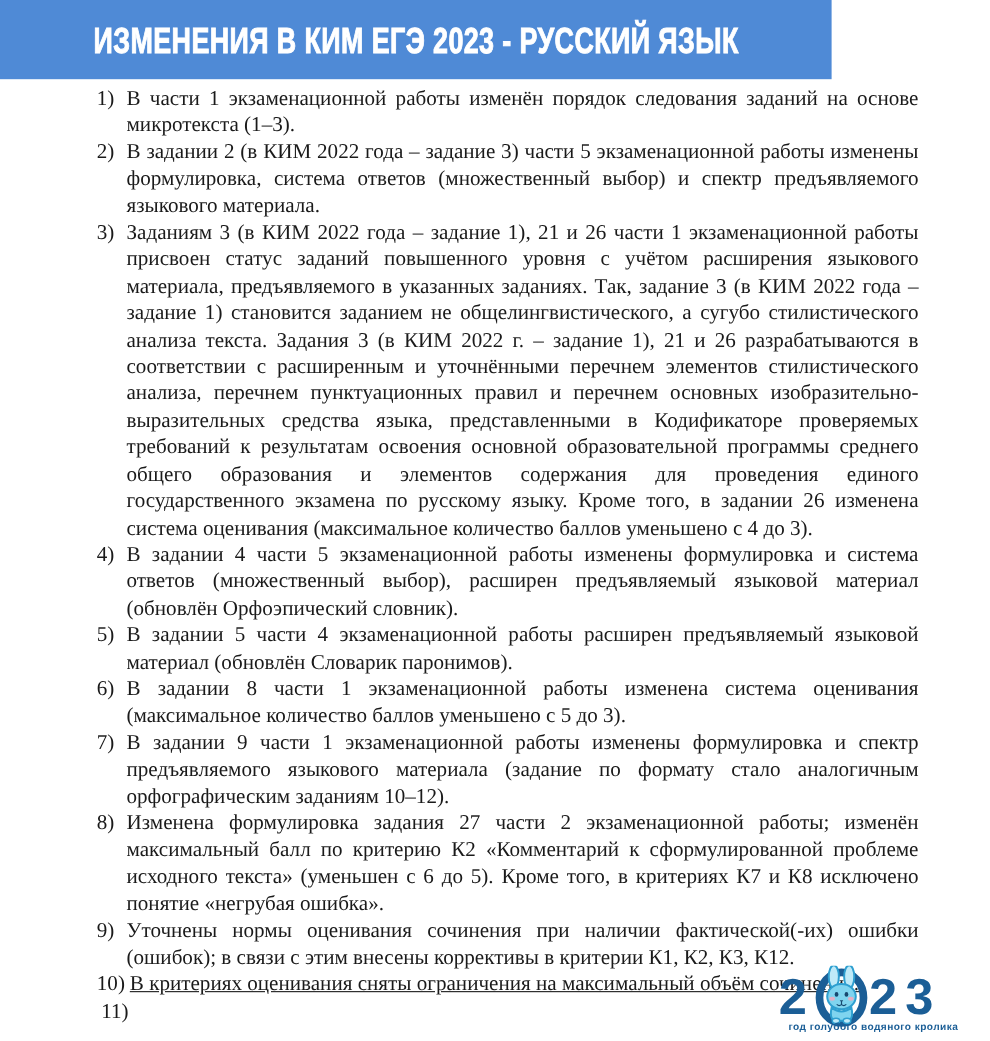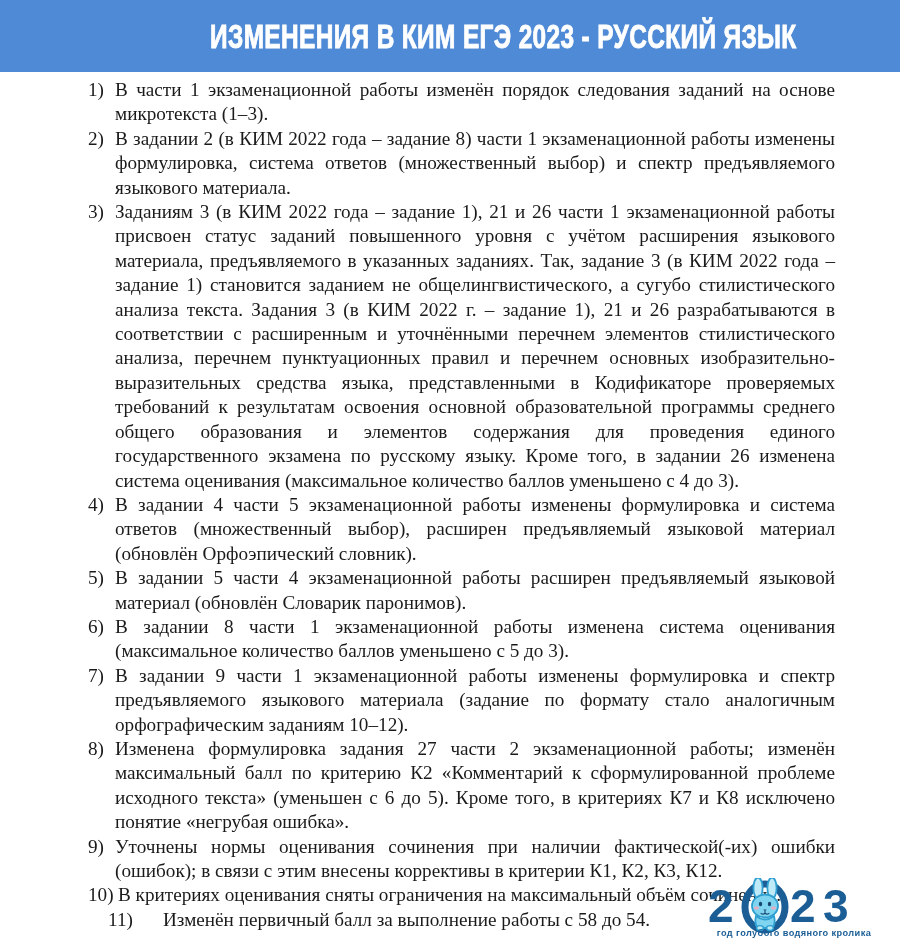--- a/index.html
+++ b/index.html
@@ -11,26 +11,26 @@
     width: 900px;
     height: 946px;
     background: #ffffff;
     font-family: "Liberation Serif", "DejaVu Serif", serif;
     overflow: hidden;
     position: relative;
   }
 
   
   .banner {
-    width: 900px;
+    width: 756px;
     height: 72px;
     background: #4f8ad6;
     display: flex;
     align-items: center;
-    justify-content: flex-end;
+    justify-content: center;
     box-sizing: border-box;
   }
   .banner-title {
     color: #ffffff;
     font-family: "Liberation Sans", "DejaVu Sans", sans-serif;
     font-weight: bold;
     font-size: 33px;
     line-height: 1;
     letter-spacing: 0.5px;
     text-transform: uppercase;
@@ -71,32 +71,33 @@
     width: 24px;
     text-align: left;
     font-size: 19.2px;
     line-height: 24.4px;
     color: #1a1a1a;
   }
 
   
   li.change.tight {
     padding-left: 30px;
+    text-decoration: underline;
   }
   li.change.tight .marker {
     width: 30px;
   }
 
   
   li.change.wide {
     padding-left: 75px;
     text-align: left;
   }
   li.change.wide .marker {
-    left: 20px;
+    left: 4px;
     width: 40px;
   }
 
   .change-text {
     display: block;
   }
 
   
   .logo {
     position: absolute;
@@ -119,21 +120,21 @@
 </div>
 
 <div class="doc">
   <ol class="changes">
       <li class="change">
         <span class="marker">1)</span>
         <span class="change-text">В части 1 экзаменационной работы изменён порядок следования заданий на основе микротекста (1–3).</span>
       </li>
       <li class="change">
         <span class="marker">2)</span>
-        <span class="change-text">В задании 2 (в КИМ 2022 года – задание 8) части 1 экзаменационной работы изменены формулировка, система ответов (множественный выбор) и спектр предъявляемого языкового материала.</span>
+        <span class="change-text">В задании 2 (в КИМ 2022 года – задание 3) части 5 экзаменационной работы изменены формулировка, система ответов (множественный выбор) и спектр предъявляемого языкового материала.</span>
       </li>
       <li class="change">
         <span class="marker">3)</span>
         <span class="change-text">Заданиям 3 (в КИМ 2022 года – задание 1), 21 и 26 части 1 экзаменационной работы присвоен статус заданий повышенного уровня с учётом расширения языкового материала, предъявляемого в указанных заданиях. Так, задание 3 (в КИМ 2022 года – задание 1) становится заданием не общелингвистического, а сугубо стилистического анализа текста. Задания 3 (в КИМ 2022 г. – задание 1), 21 и 26 разрабатываются в соответствии с расширенным и уточнёнными перечнем элементов стилистического анализа, перечнем пунктуационных правил и перечнем основных изобразительно-выразительных средства языка, представленными в Кодификаторе проверяемых требований к результатам освоения основной образовательной программы среднего общего образования и элементов содержания для проведения единого государственного экзамена по русскому языку. Кроме того, в задании 26 изменена система оценивания (максимальное количество баллов уменьшено с 4 до 3).</span>
       </li>
       <li class="change">
         <span class="marker">4)</span>
         <span class="change-text">В задании 4 части 5 экзаменационной работы изменены формулировка и система ответов (множественный выбор), расширен предъявляемый языковой материал (обновлён Орфоэпический словник).</span>
       </li>
       <li class="change">
@@ -155,21 +156,20 @@
       <li class="change">
         <span class="marker">9)</span>
         <span class="change-text">Уточнены нормы оценивания сочинения при наличии фактической(-их) ошибки (ошибок); в связи с этим внесены коррективы в критерии К1, К2, К3, К12.</span>
       </li>
       <li class="change tight">
         <span class="marker">10)</span>
         <span class="change-text">В критериях оценивания сняты ограничения на максимальный объём сочинения.</span>
       </li>
       <li class="change wide">
         <span class="marker">11)</span>
-        <span class="change-text">Изменён первичный балл за выполнение работы с 58 до 54.</span>
       </li>
     </ol>
 </div>
 
 <div class="logo">
   <svg viewBox="0 0 176 62" xmlns="http://www.w3.org/2000/svg">
 
     <text x="2" y="44" font-family="Liberation Sans, sans-serif" font-size="46" font-weight="bold" fill="#1b5e96">2</text>
 
     <g>

